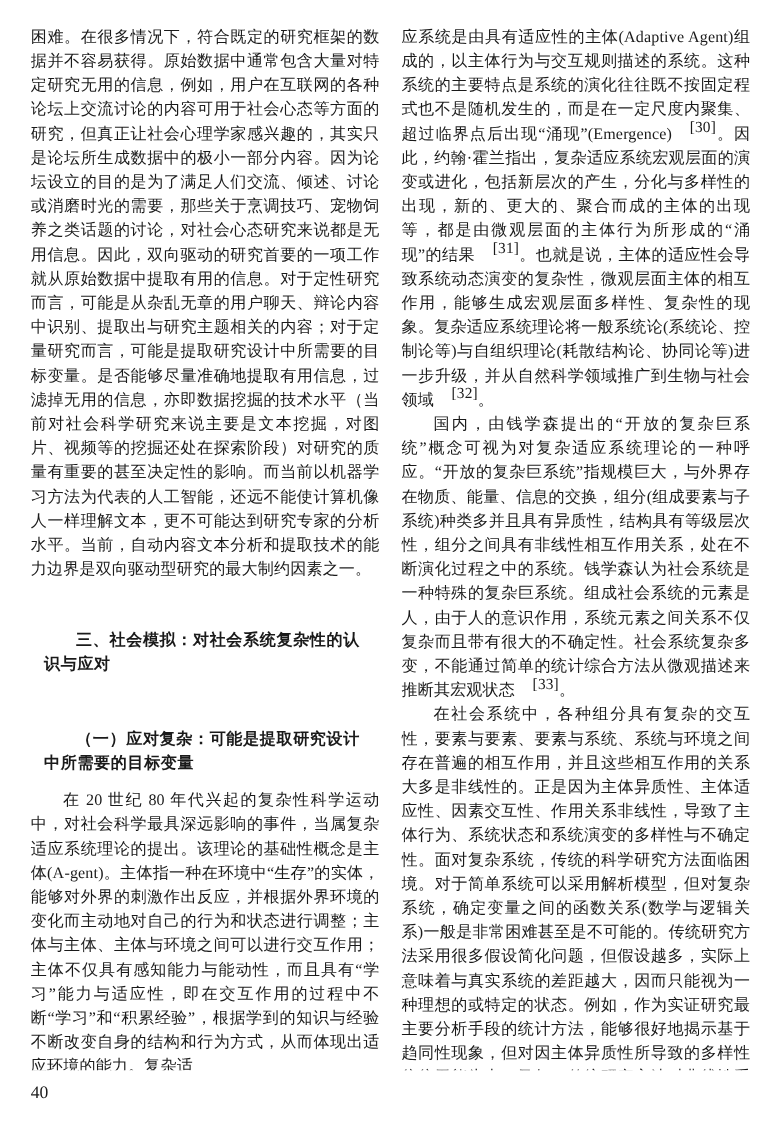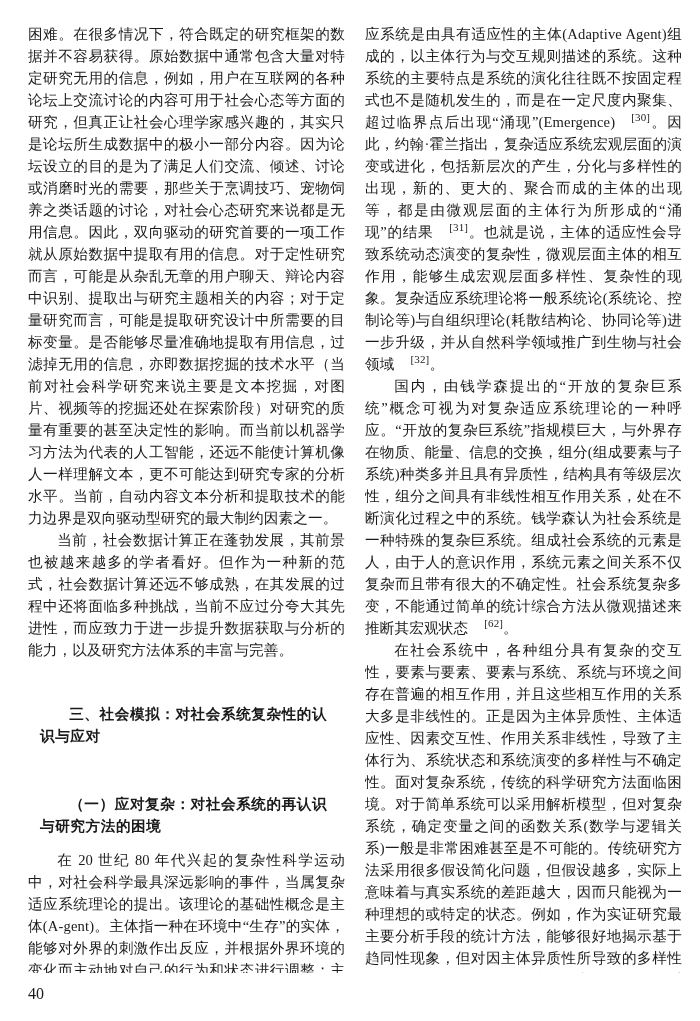--- a/index.html
+++ b/index.html
@@ -53,21 +53,21 @@
     line-height: 22px;
     font-weight: bold;
     font-family: "Liberation Sans", "DejaVu Sans", sans-serif;
     letter-spacing: 0.04em;
     text-indent: 2em;
     text-align: left;
   }
   .gap-before-h1 { height: 30px; }
   .gap-after-h1 { height: 22px; }
   sup.cite {
-    font-size: 11px;
+    font-size: 14px;
     vertical-align: super;
     line-height: 0;
     font-family: "Liberation Serif", "DejaVu Serif", serif;
     padding-left: 16px;
   }
   #page-number {
     position: absolute;
     left: 28px;
     bottom: 18px;
     font-size: 16px;
@@ -79,37 +79,36 @@
 </head>
 <body>
 
 <div id="page">
 
   <div id="columns">
 
     <div class="column">
       <p class="body-text">困难。在很多情况下，符合既定的研究框架的数据并不容易获得。原始数据中通常包含大量对特定研究无用的信息，例如，用户在互联网的各种论坛上交流讨论的内容可用于社会心态等方面的研究，但真正让社会心理学家感兴趣的，其实只是论坛所生成数据中的极小一部分内容。因为论坛设立的目的是为了满足人们交流、倾述、讨论或消磨时光的需要，那些关于烹调技巧、宠物饲养之类话题的讨论，对社会心态研究来说都是无用信息。因此，双向驱动的研究首要的一项工作就从原始数据中提取有用的信息。对于定性研究而言，可能是从杂乱无章的用户聊天、辩论内容中识别、提取出与研究主题相关的内容；对于定量研究而言，可能是提取研究设计中所需要的目标变量。是否能够尽量准确地提取有用信息，过滤掉无用的信息，亦即数据挖掘的技术水平（当前对社会科学研究来说主要是文本挖掘，对图片、视频等的挖掘还处在探索阶段）对研究的质量有重要的甚至决定性的影响。而当前以机器学习方法为代表的人工智能，还远不能使计算机像人一样理解文本，更不可能达到研究专家的分析水平。当前，自动内容文本分析和提取技术的能力边界是双向驱动型研究的最大制约因素之一。</p>
 
-      <p class="body-text indent">当前，社会数据计算正在蓬勃发展，其前景也被越来越多的学者看好。但作为一种新的范式，社会数据计算还远不够成熟，在其发展的过程中还将面临多种挑战，当前不应过分夸大其先进性，而应致力于进一步提升数据获取与分析的能力，以及研究方法体系的丰富与完善。</p>
 
       <div class="gap-before-h1"></div>
 
       <h2 class="heading-1">三、社会模拟：对社会系统复杂性的认识与应对</h2>
 
       <div class="gap-after-h1"></div>
 
-      <h3 class="heading-2">（一）应对复杂：对社会系统的再认识与研究方法的困境</h3>
+      <h3 class="heading-2">（一）应对复杂：可能是提取研究设计中所需要的目标变量</h3>
 
       <p class="body-text indent">在 20 世纪 80 年代兴起的复杂性科学运动中，对社会科学最具深远影响的事件，当属复杂适应系统理论的提出。该理论的基础性概念是主体(A-gent)。主体指一种在环境中“生存”的实体，能够对外界的刺激作出反应，并根据外界环境的变化而主动地对自己的行为和状态进行调整；主体与主体、主体与环境之间可以进行交互作用；主体不仅具有感知能力与能动性，而且具有“学习”能力与适应性，即在交互作用的过程中不断“学习”和“积累经验”，根据学到的知识与经验不断改变自身的结构和行为方式，从而体现出适应环境的能力。复杂适</p>
     </div>
 
     <div class="column">
       <p class="body-text">应系统是由具有适应性的主体(Adaptive Agent)组成的，以主体行为与交互规则描述的系统。这种系统的主要特点是系统的演化往往既不按固定程式也不是随机发生的，而是在一定尺度内聚集、超过临界点后出现“涌现”(Emergence)<sup class="cite">[30]</sup>。因此，约翰·霍兰指出，复杂适应系统宏观层面的演变或进化，包括新层次的产生，分化与多样性的出现，新的、更大的、聚合而成的主体的出现等，都是由微观层面的主体行为所形成的“涌现”的结果<sup class="cite">[31]</sup>。也就是说，主体的适应性会导致系统动态演变的复杂性，微观层面主体的相互作用，能够生成宏观层面多样性、复杂性的现象。复杂适应系统理论将一般系统论(系统论、控制论等)与自组织理论(耗散结构论、协同论等)进一步升级，并从自然科学领域推广到生物与社会领域<sup class="cite">[32]</sup>。</p>
 
-      <p class="body-text indent">国内，由钱学森提出的“开放的复杂巨系统”概念可视为对复杂适应系统理论的一种呼应。“开放的复杂巨系统”指规模巨大，与外界存在物质、能量、信息的交换，组分(组成要素与子系统)种类多并且具有异质性，结构具有等级层次性，组分之间具有非线性相互作用关系，处在不断演化过程之中的系统。钱学森认为社会系统是一种特殊的复杂巨系统。组成社会系统的元素是人，由于人的意识作用，系统元素之间关系不仅复杂而且带有很大的不确定性。社会系统复杂多变，不能通过简单的统计综合方法从微观描述来推断其宏观状态<sup class="cite">[62]</sup>。</p>
+      <p class="body-text indent">国内，由钱学森提出的“开放的复杂巨系统”概念可视为对复杂适应系统理论的一种呼应。“开放的复杂巨系统”指规模巨大，与外界存在物质、能量、信息的交换，组分(组成要素与子系统)种类多并且具有异质性，结构具有等级层次性，组分之间具有非线性相互作用关系，处在不断演化过程之中的系统。钱学森认为社会系统是一种特殊的复杂巨系统。组成社会系统的元素是人，由于人的意识作用，系统元素之间关系不仅复杂而且带有很大的不确定性。社会系统复杂多变，不能通过简单的统计综合方法从微观描述来推断其宏观状态<sup class="cite">[33]</sup>。</p>
 
       <p class="body-text indent">在社会系统中，各种组分具有复杂的交互性，要素与要素、要素与系统、系统与环境之间存在普遍的相互作用，并且这些相互作用的关系大多是非线性的。正是因为主体异质性、主体适应性、因素交互性、作用关系非线性，导致了主体行为、系统状态和系统演变的多样性与不确定性。面对复杂系统，传统的科学研究方法面临困境。对于简单系统可以采用解析模型，但对复杂系统，确定变量之间的函数关系(数学与逻辑关系)一般是非常困难甚至是不可能的。传统研究方法采用很多假设简化问题，但假设越多，实际上意味着与真实系统的差距越大，因而只能视为一种理想的或特定的状态。例如，作为实证研究最主要分析手段的统计方法，能够很好地揭示基于趋同性现象，但对因主体异质性所导致的多样性往往无能为力；又如，传统研究方法对非线性系统的研究大多是将其简化为线性系统，这对复杂系统的研究来说无疑是存在严重缺陷的；再如，在复杂系统的演化中，直接和间接影响因素众多，相互作用关系复杂(往往不是单向性因果关系，</p>
     </div>
 
   </div>
 
   <div id="page-number">40</div>
 
 </div>
 

